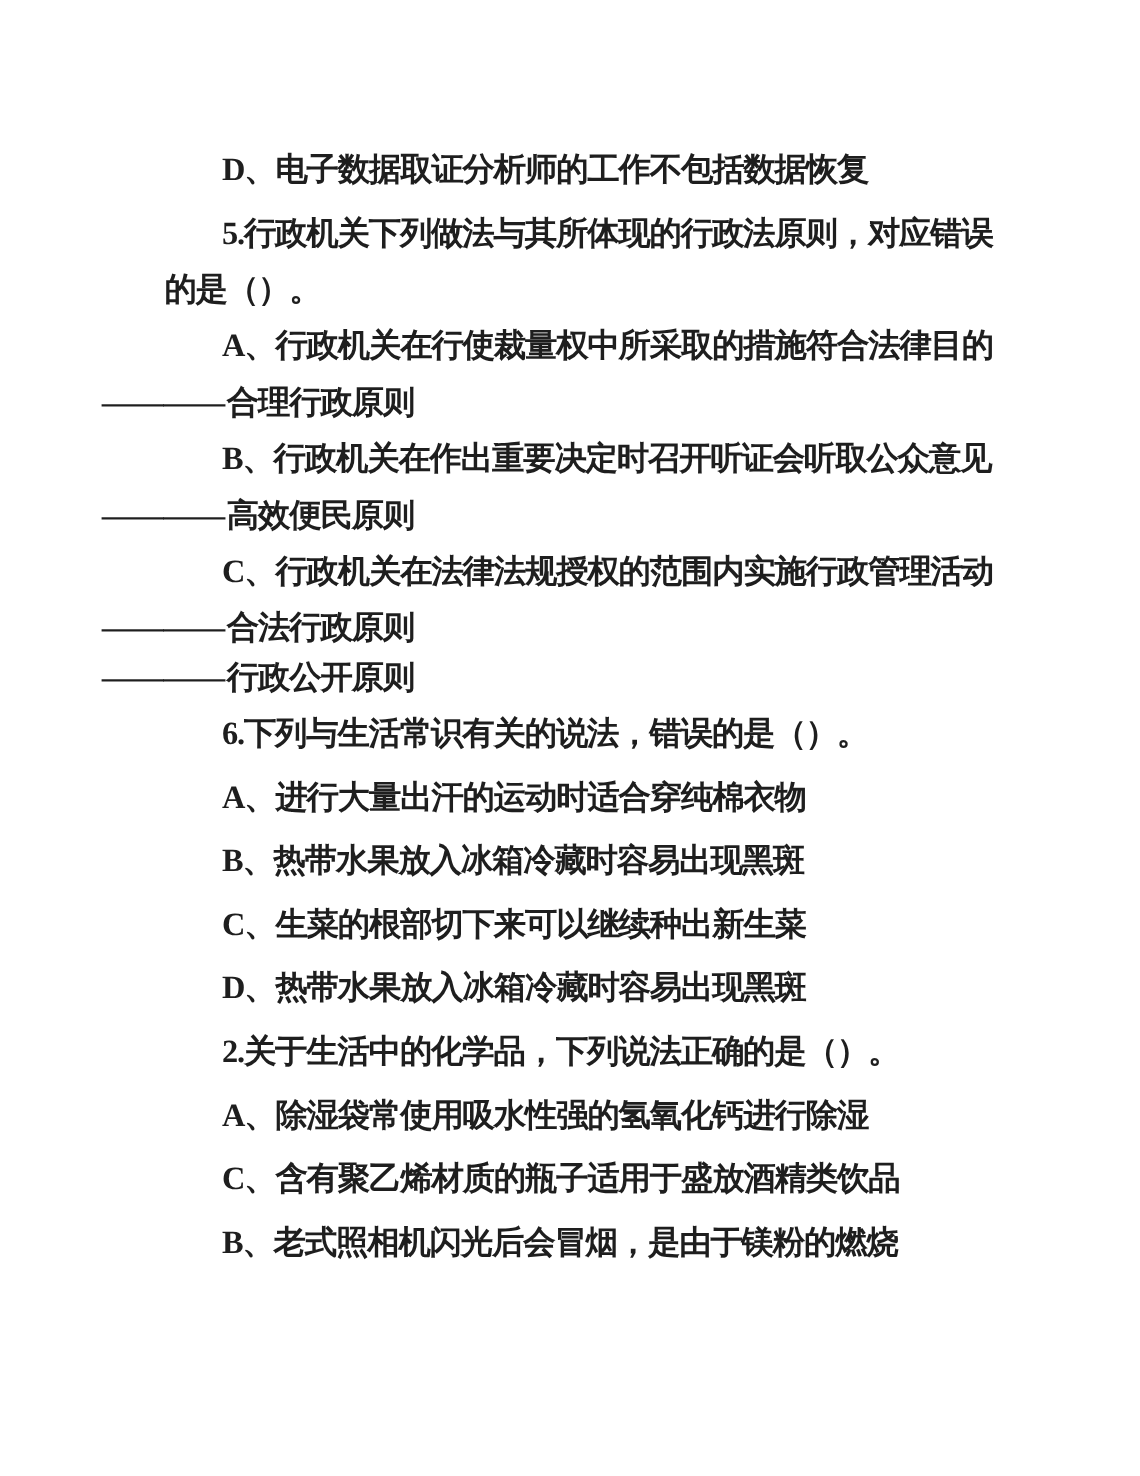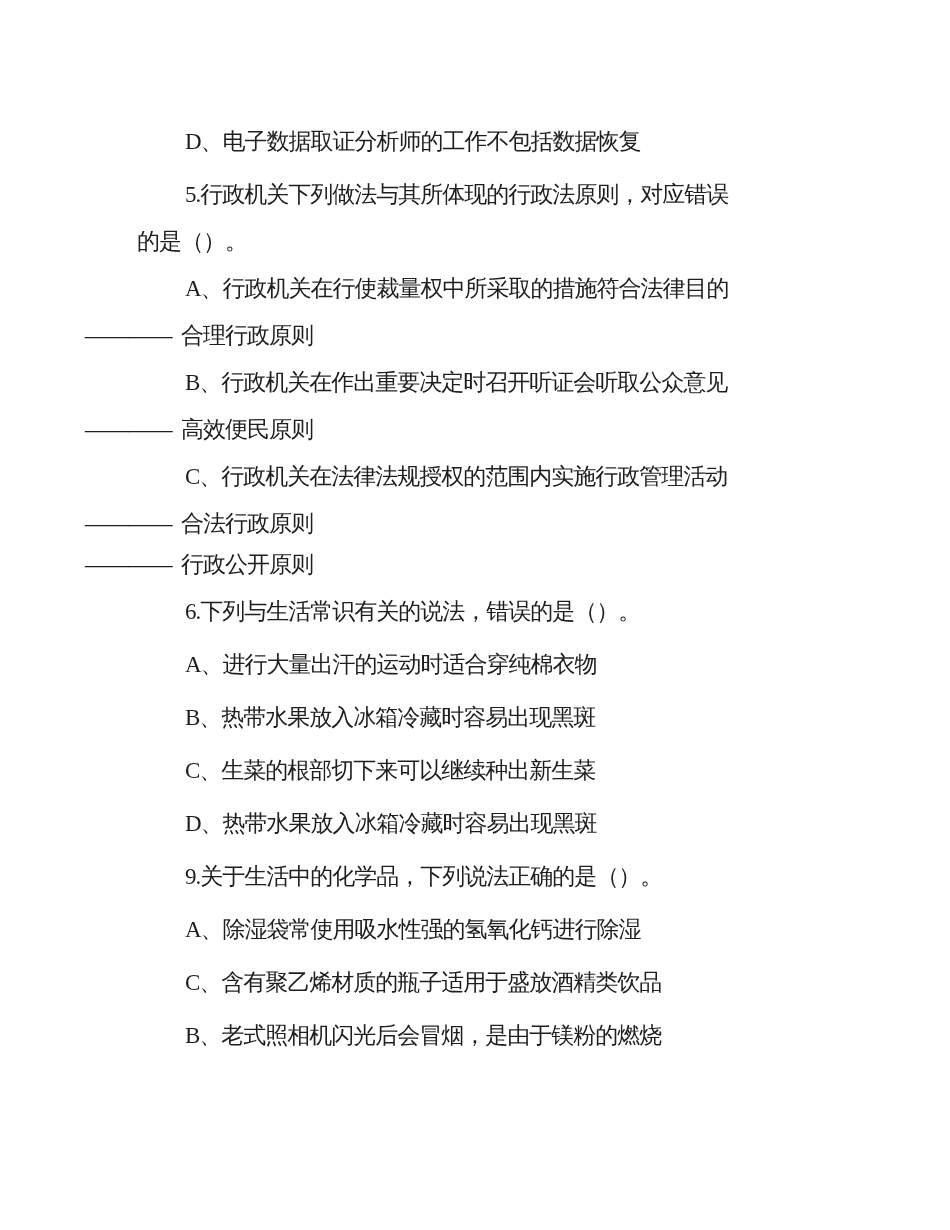--- a/index.html
+++ b/index.html
@@ -18,26 +18,26 @@
   }
   .text-block {
     position: absolute;
     left: 85px;
     top: 115px;
     width: 800px;
   }
   p.line {
     margin: 0;
     padding: 0;
-    font-size: 23px;
+    font-size: 27px;
     letter-spacing: -1px;
     line-height: 53px;
     height: 53px;
     white-space: nowrap;
-    font-weight: 400;
+    font-weight: 700;
   }
   
   p.line.first { padding-left: 100px; }
   
   p.line.wrap  { padding-left: 52px; line-height: 41px; height: 41px; }
   
   p.line.dash  { padding-left: 0; line-height: 41px; height: 41px; }
   .dash-glyphs {
     display: inline-block;
     transform: scaleX(1.9);
@@ -60,18 +60,18 @@
       <p class="line first">B、行政机关在作出重要决定时召开听证会听取公众意见</p>
       <p class="line dash"><span class="dash-glyphs">——</span><span class="line-text">高效便民原则</span></p>
       <p class="line first">C、行政机关在法律法规授权的范围内实施行政管理活动</p>
       <p class="line dash"><span class="dash-glyphs">——</span><span class="line-text">合法行政原则</span></p>
       <p class="line dash"><span class="dash-glyphs">——</span><span class="line-text">行政公开原则</span></p>
       <p class="line first">6.下列与生活常识有关的说法，错误的是（）。</p>
       <p class="line first">A、进行大量出汗的运动时适合穿纯棉衣物</p>
       <p class="line first">B、热带水果放入冰箱冷藏时容易出现黑斑</p>
       <p class="line first">C、生菜的根部切下来可以继续种出新生菜</p>
       <p class="line first">D、热带水果放入冰箱冷藏时容易出现黑斑</p>
-      <p class="line first">9.关于生活中的化学品，下列说法正确的是（）。</p>
+      <p class="line first">2.关于生活中的化学品，下列说法正确的是（）。</p>
       <p class="line first">A、除湿袋常使用吸水性强的氢氧化钙进行除湿</p>
       <p class="line first">C、含有聚乙烯材质的瓶子适用于盛放酒精类饮品</p>
       <p class="line first">B、老式照相机闪光后会冒烟，是由于镁粉的燃烧</p>
     </div>
 </div>
 
 </body></html>

